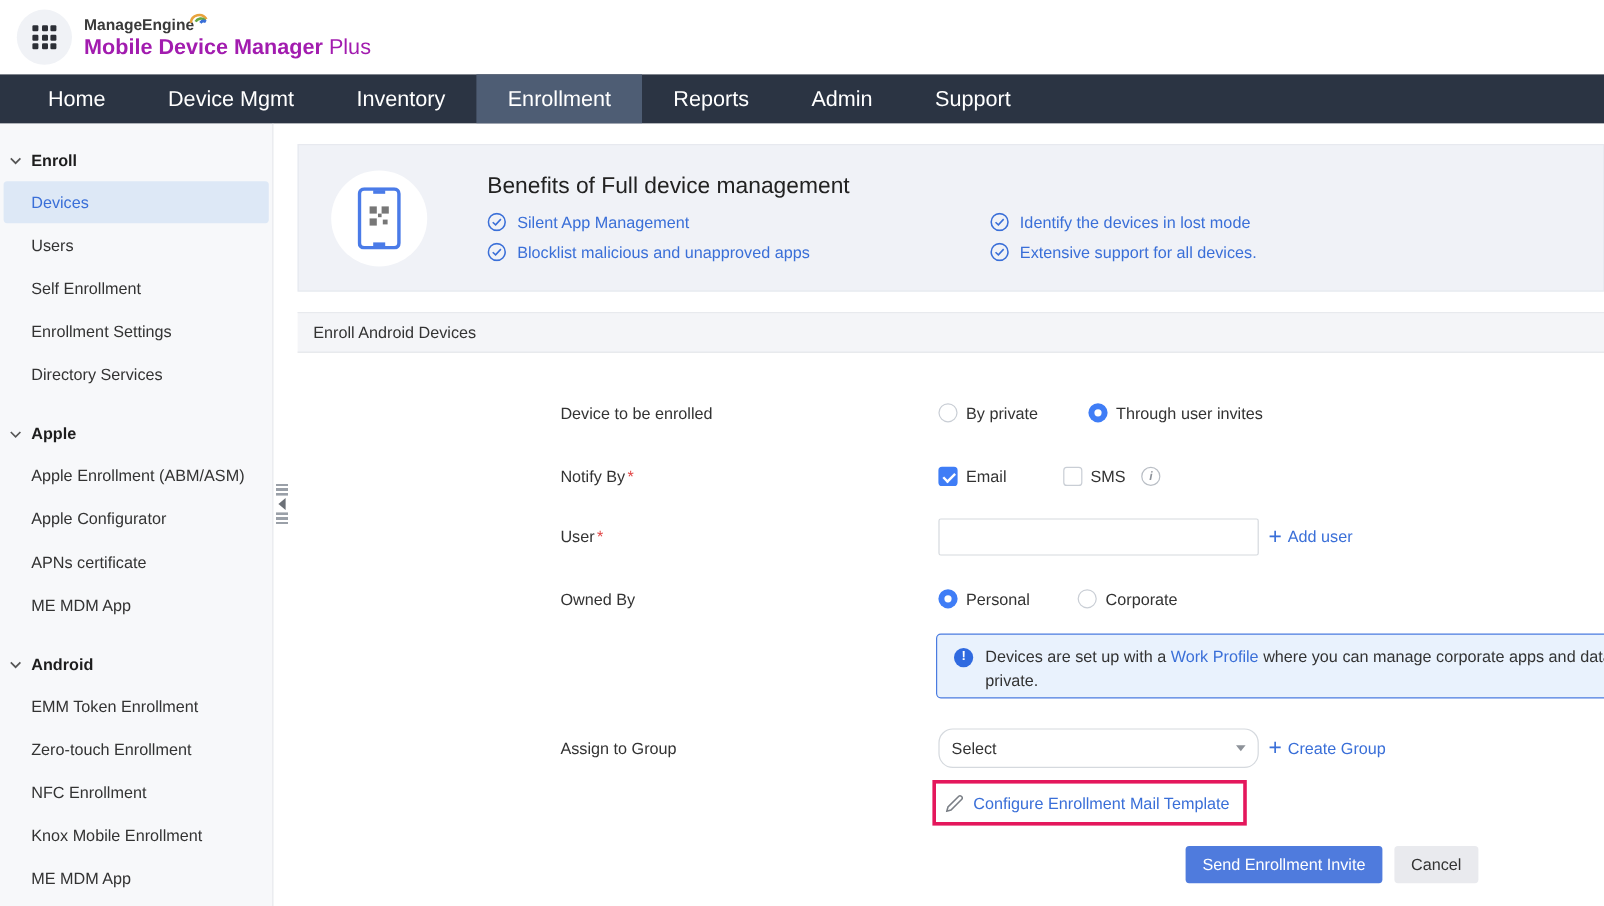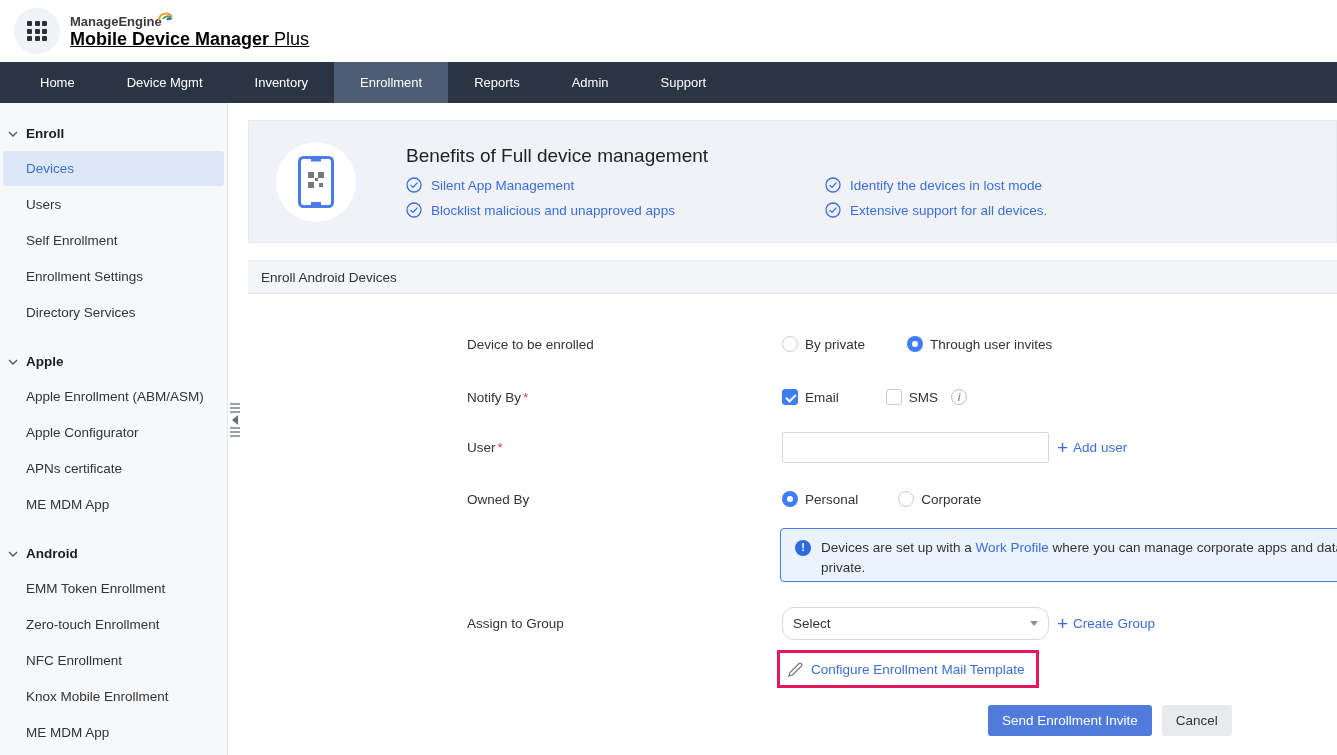--- a/index.html
+++ b/index.html
@@ -8,27 +8,27 @@
 
   
   .top-header { height:62px; background:#fff; display:flex; align-items:center; padding-left:14px; }
   .logo-circle { width:46px; height:46px; border-radius:50%; background:#f0f2f6;
     display:flex; align-items:center; justify-content:center; flex:0 0 auto; }
   .grid-icon { display:grid; grid-template-columns:repeat(3,5px); grid-template-rows:repeat(3,5px); gap:2.5px; }
   .grid-icon i { background:#2c2f36; border-radius:1px; }
   .brand { margin-left:10px; line-height:1.05; }
   .brand-top { font-size:13px; font-weight:bold; color:#3a3a3a; position:relative; display:inline-block; }
   .brand-top svg { position:absolute; right:-12px; top:-5px; }
-  .brand-main { font-size:18px; color:#000000;text-decoration:underline; }
+  .brand-main { font-size:18px; color:#a21caf; }
   .brand-main b { font-weight:bold; }
   .brand-main span.plus { font-weight:normal; }
 
   
   .navbar { height:41px; background:#2b3443; display:flex; align-items:stretch; padding-left:14px; }
-  .nav-item { color:#fff; font-size:13px; display:flex; align-items:center; padding:4px 26px; cursor:pointer; }
+  .nav-item { color:#fff; font-size:18px; display:flex; align-items:center; padding:4px 26px; cursor:pointer; }
   .nav-item.active { background:#4e5d74; }
 
   
   .content { display:flex; height:652px; }
 
   aside.sidebar { width:228px; background:#f7f8fa; border-right:1px solid #e3e5e9; padding-top:14px; flex:0 0 auto; }
   .side-section-header { display:flex; align-items:center; gap:8px; padding:9px 8px 9px 8px; font-weight:bold;
     font-size:13.5px; color:#1d1d1d; cursor:pointer; }
   .chev { width:10px; height:10px; display:inline-block; }
   .side-item { font-size:13.5px; color:#333; padding:10px 0 10px 23px; margin:1px 3px; border-radius:3px; cursor:pointer; }

